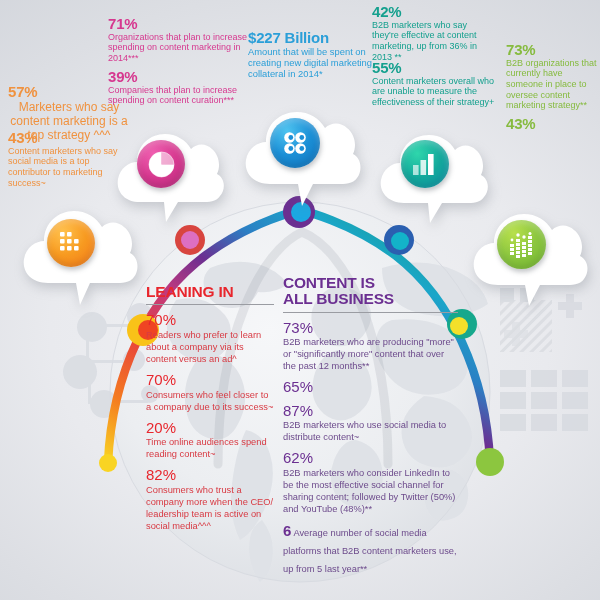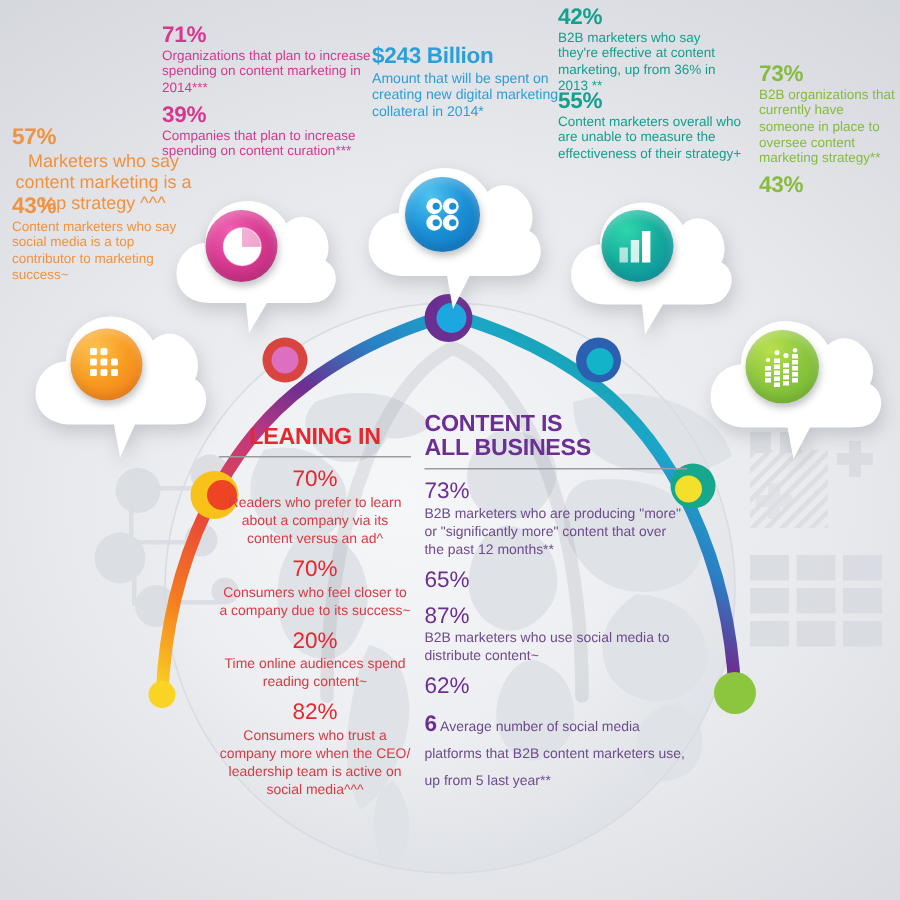--- a/index.html
+++ b/index.html
@@ -53,21 +53,21 @@
     font-size: 15.5px;
     font-weight: bold;
     line-height: 1.05;
     letter-spacing: -0.2px;
   }
   .rule { height: 1px; background: #9a9ca2; margin-top: 4px; }
   .entry { margin-top: 7px; }
   .entry .num { font-size: 15px; font-weight: normal; line-height: 1.1; display:block; }
   .entry .txt { font-size: 9.3px; line-height: 1.30; display:block; }
 
-  .left-panel { text-align: center; }
+  .left-panel { text-align: left; }
   .left-panel .entry .num { color: #e8262d; }
   .left-panel .entry .txt { color: #d83a43; }
   .left-panel h2 { color: #e8262d; }
 
   .right-panel { text-align: left; }
   .right-panel .entry .num { color: #6b2f91; }
   .right-panel .entry .txt { color: #6d4b8c; }
   .right-panel h2 { color: #6b2f91; }
 
   .inline-entry .num { display: inline; font-size: 15px; font-weight: bold; }
@@ -318,21 +318,21 @@
     <span class="big" style="font-size:15px;">71%</span>
     <span class="desc" style="font-size:9px;">Organizations that plan to increase spending on content marketing in 2014***</span>
   </div>
 
   <div class="stat" style="left:108px; top:69px; width:132px; color:#d6388f;">
     <span class="big" style="font-size:15px;">39%</span>
     <span class="desc" style="font-size:9px;">Companies that plan to increase spending on content curation***</span>
   </div>
 
   <div class="stat" style="left:248px; top:30px; width:128px; color:#2b9fd8;">
-    <span class="big" style="font-size:15px;">$243 Billion</span>
+    <span class="big" style="font-size:15px;">$227 Billion</span>
     <span class="desc" style="font-size:9.4px;">Amount that will be spent on creating new digital marketing collateral in 2014*</span>
   </div>
 
   <div class="stat" style="left:372px; top:4px; width:124px; color:#14a08e;">
     <span class="big" style="font-size:15px;">42%</span>
     <span class="desc" style="font-size:9px;">B2B marketers who say they're effective at content marketing, up from 36% in 2013 **</span>
   </div>
 
   <div class="stat" style="left:372px; top:60px; width:128px; color:#14a08e;">
     <span class="big" style="font-size:15px;">55%</span>
@@ -381,19 +381,20 @@
     </div>
     <div class="entry">
       <span class="num">65%</span>
     </div>
     <div class="entry">
       <span class="num">87%</span>
       <span class="txt">B2B marketers who use social media to distribute content~</span>
     </div>
     <div class="entry">
       <span class="num">62%</span>
+      <span class="txt">B2B marketers who consider LinkedIn to be the most effective social channel for sharing content; followed by Twitter (50%) and YouTube (48%)**</span>
     </div>
     <div class="entry inline-entry">
       <span class="num">6</span><span class="txt"> Average number of social media platforms that B2B content marketers use, up from 5 last year**</span>
     </div>
   </div>
 
 </div>
 
 </body></html>

